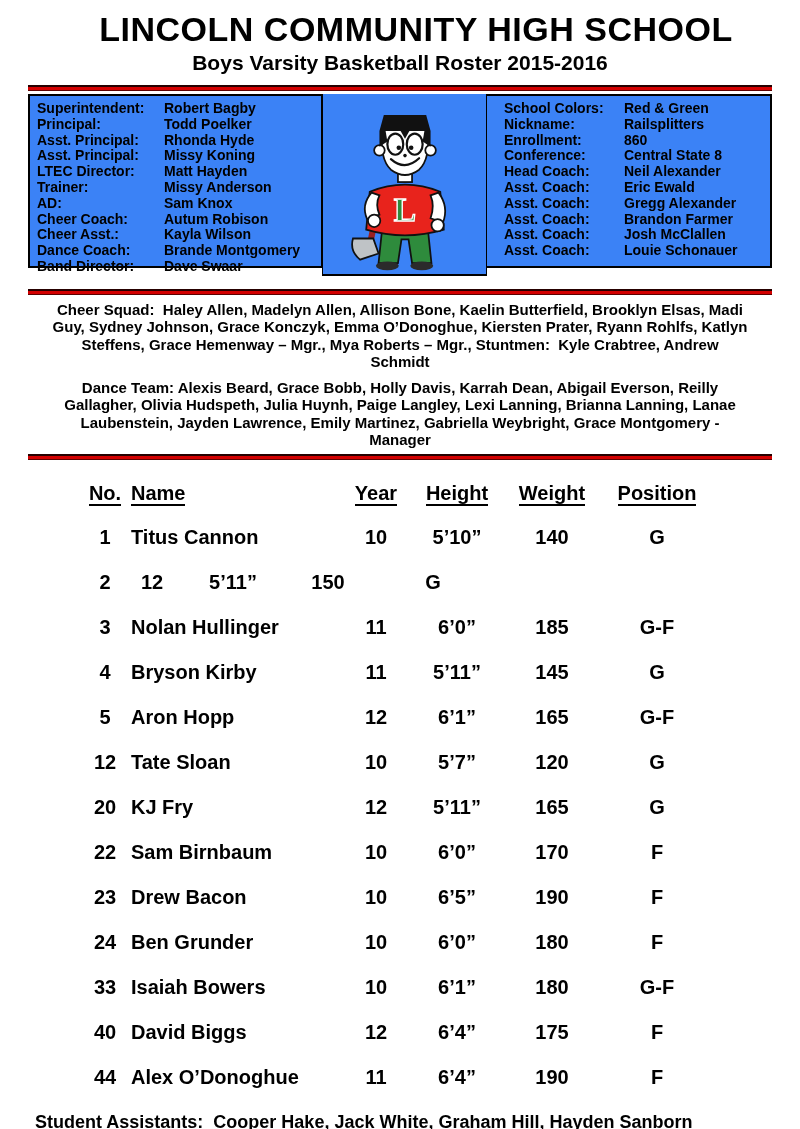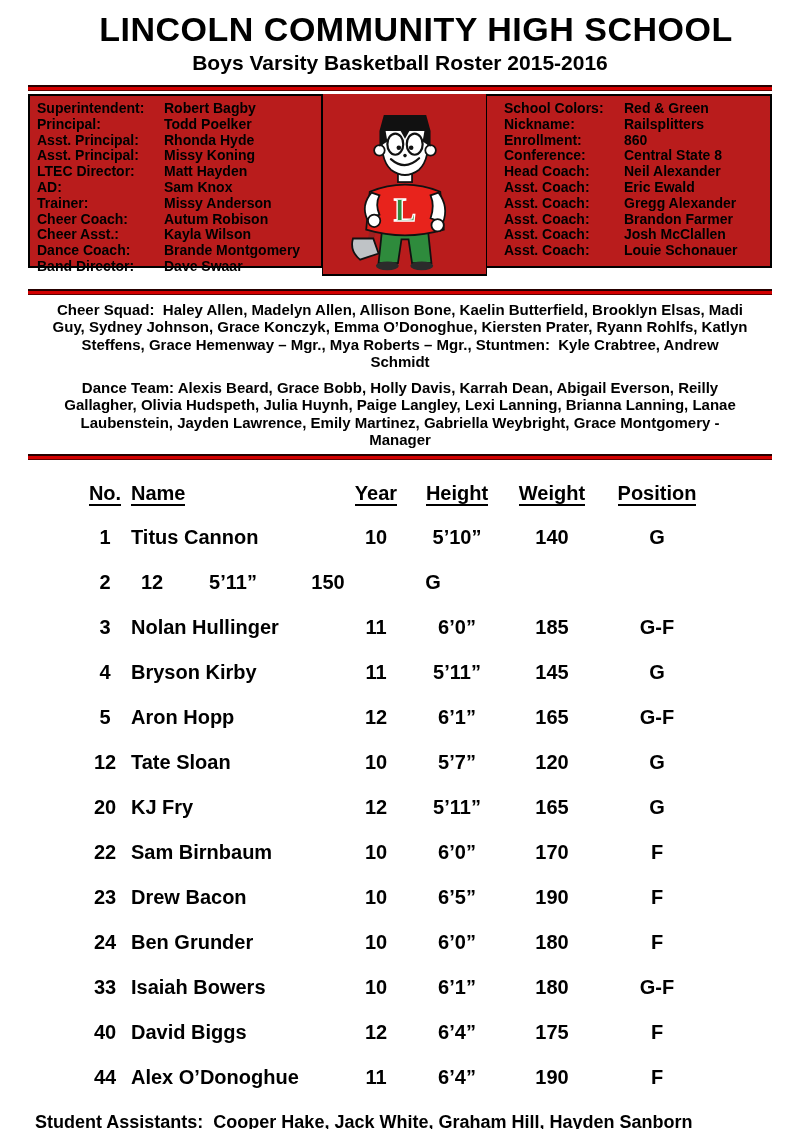--- a/index.html
+++ b/index.html
@@ -39,21 +39,21 @@
   }
   .bar1 { margin-top: 10px; }
   .bar2 { margin-top: 13px; }
   .bar3 { margin-top: 6px; }
 
   .info-box {
     margin: 3px 28px 0 28px;
     display: flex;
     align-items: flex-start;
   }
-  .cell { background: #b91c1c; }
+  .cell { background: #3b82f6; }
   .cell-left {
     width: 294px; height: 174px;
     border: 2px solid #000;
     border-right: 1px solid #000;
     padding: 5px 4px 0 7px;
   }
   .cell-mid {
     width: 165px; height: 182px;
     border-left: 1px solid #000;
     border-right: 1px solid #000;
@@ -130,26 +130,26 @@
         </div>
       <div class="kv">
           <span class="k">Asst. Principal:</span>
           <span class="v">Missy Koning</span>
         </div>
       <div class="kv">
           <span class="k">LTEC Director:</span>
           <span class="v">Matt Hayden</span>
         </div>
       <div class="kv">
+          <span class="k">Trainer:</span>
+          <span class="v">Missy Anderson</span>
+        </div>
+      <div class="kv">
           <span class="k">AD:</span>
           <span class="v">Sam Knox</span>
-        </div>
-      <div class="kv">
-          <span class="k">Trainer:</span>
-          <span class="v">Missy Anderson</span>
         </div>
       <div class="kv">
           <span class="k">Cheer Coach:</span>
           <span class="v">Autum Robison</span>
         </div>
       <div class="kv">
           <span class="k">Cheer Asst.:</span>
           <span class="v">Kayla Wilson</span>
         </div>
       <div class="kv">

